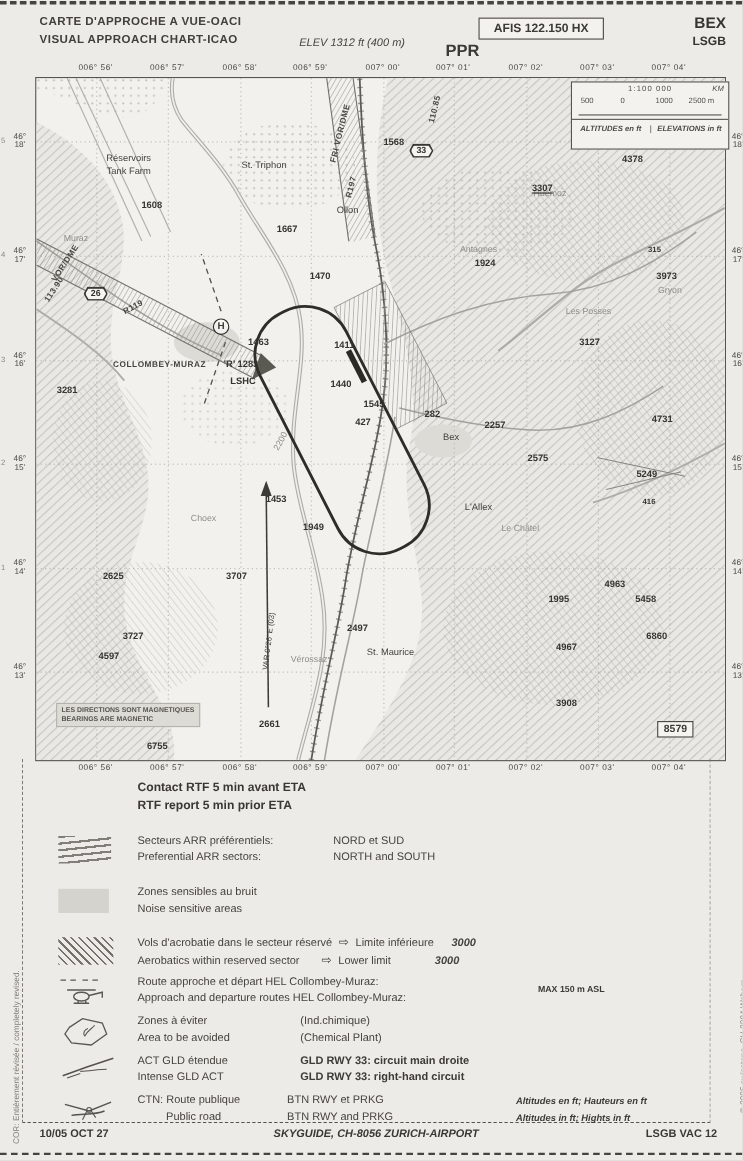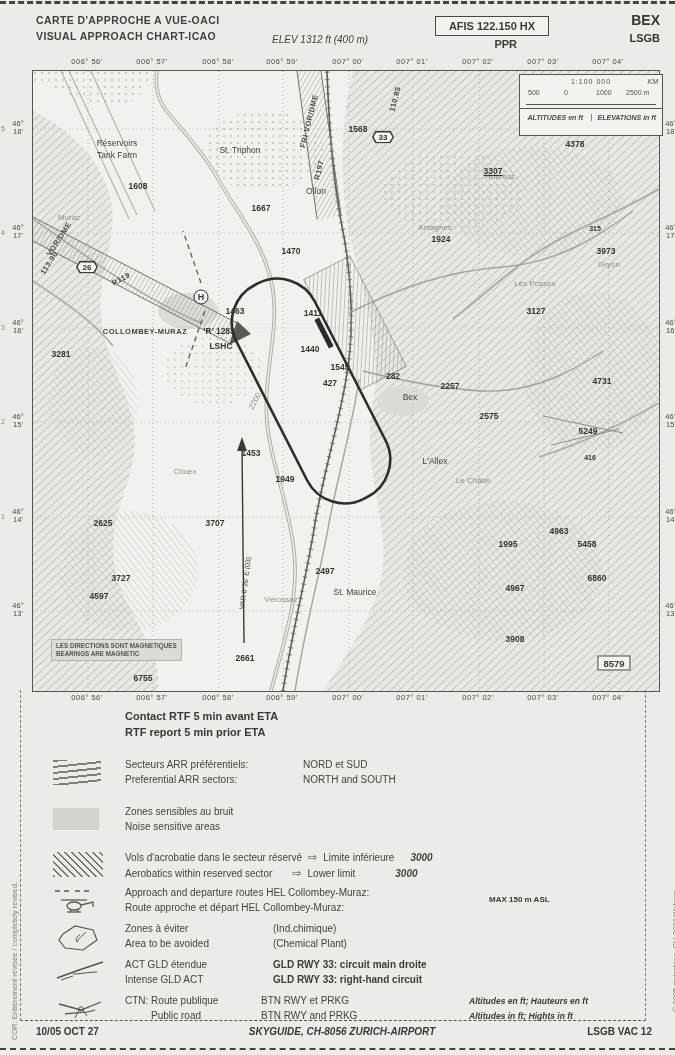--- a/index.html
+++ b/index.html
@@ -8,21 +8,21 @@
   .rule-top{position:absolute;left:0;top:1px;width:675px;border-top:3px dashed #45443f;}
   .rule-bottom{position:absolute;left:0;top:1048px;width:675px;border-top:2px dashed #45443f;}
 
   
   .hdr{position:absolute;left:0;top:8px;width:675px;height:60px;}
   .hdr .t1{position:absolute;left:36px;top:6px;font-size:10.5px;font-weight:bold;letter-spacing:.4px;color:#413f3b;}
   .hdr .t2{position:absolute;left:36px;top:22px;font-size:10.5px;font-weight:bold;letter-spacing:.4px;color:#413f3b;}
   .hdr .elev{position:absolute;left:272px;top:26px;font-size:10px;font-style:italic;color:#47453f;}
   .hdr .afis{position:absolute;left:405px;top:8px;width:112px;height:18px;border:1.3px solid #4a4842;
              text-align:center;font-size:11px;font-weight:bold;line-height:18px;color:#3c3a35;background:rgba(255,255,255,.35);margin-left:30px;}
-  .hdr .ppr{position:absolute;left:405px;top:30px;width:112px;text-align:right;font-size:11px;font-weight:bold;color:#3c3a35;}
+  .hdr .ppr{position:absolute;left:405px;top:30px;width:112px;text-align:left;font-size:15px;font-weight:bold;color:#3c3a35;}
   .hdr .bex{position:absolute;left:560px;top:4px;width:100px;text-align:right;font-size:14px;font-weight:bold;color:#37352f;}
   .hdr .lsgb{position:absolute;left:560px;top:24px;width:100px;text-align:right;font-size:11px;font-weight:bold;color:#37352f;}
 
   
   .mapf{position:absolute;left:32px;top:70px;width:626px;height:620px;border:1.2px solid #57554f;background:#f2f1ed;}
   .mapf svg{position:absolute;left:0;top:0;}
   #map-labels{position:absolute;left:0;top:0;width:626px;height:620px;}
   .ml{position:absolute;transform:translate(-50%,-50%);white-space:nowrap;font-size:9px;color:#3d3b36;}
   .ml.spot{font-weight:bold;font-size:8.5px;color:#35342f;}
   .ml.sm{font-size:7px;}
@@ -449,22 +449,22 @@
             <line x1="22" y1="5" x2="40" y2="5" stroke-dasharray="5 4"></line>
           <line x1="8" y1="14" x2="34" y2="14"></line>
           <ellipse cx="21" cy="20" rx="7" ry="4"></ellipse>
           <path d="M 28,19 L 40,16 L 40,21"></path>
           <line x1="14" y1="26" x2="28" y2="26"></line>
             <line x1="18" y1="24" x2="18" y2="26"></line>
             <line x1="25" y1="24" x2="25" y2="26"></line>
         </svg>
       </span>
       <span class="c1" style="width:360px">
+        <div>Route approche et départ HEL Collombey-Muraz:</div>
         <div>Approach and departure routes HEL Collombey-Muraz:</div>
-        <div>Route approche et départ HEL Collombey-Muraz:</div>
       </span>
       <span class="note">MAX 150 m ASL</span>
     </div>
 
     <div class="lrow" style="top:232px">
       <span class="ic">
         <svg width="56" height="32" viewBox="0 0 56 32" fill="none" stroke="#5a5852" stroke-width="1.2">
           <polygon points="10,12 22,4 40,8 44,18 30,28 12,26 6,18"></polygon>
           <path d="M 24,20 C 27,14 31,13 33,10 M 24,20 C 22,17 24,14 27,13" stroke-width="1"></path>
         </svg>

